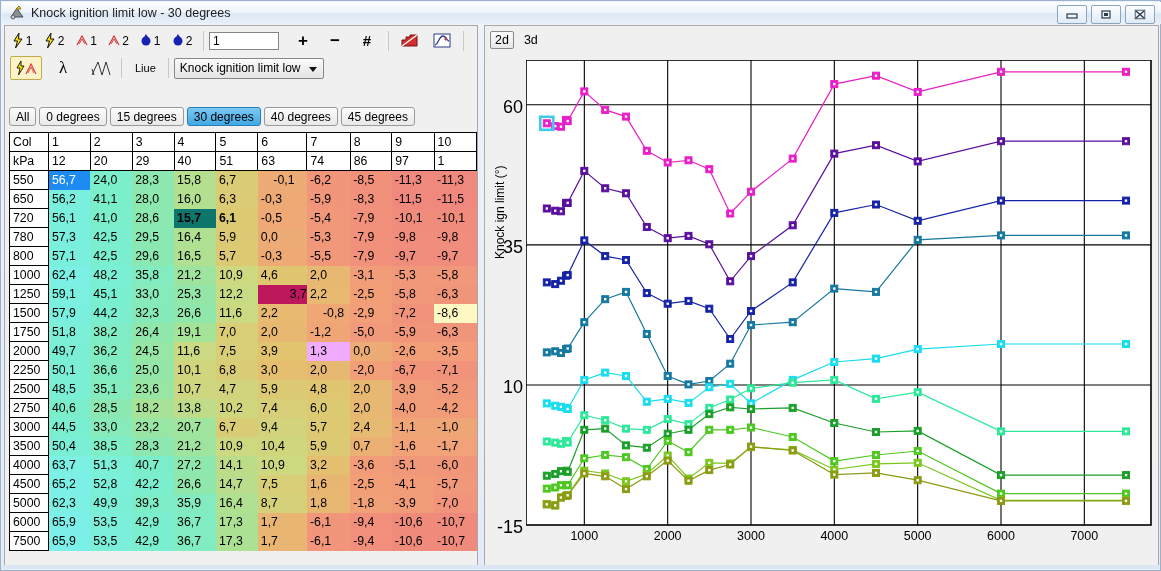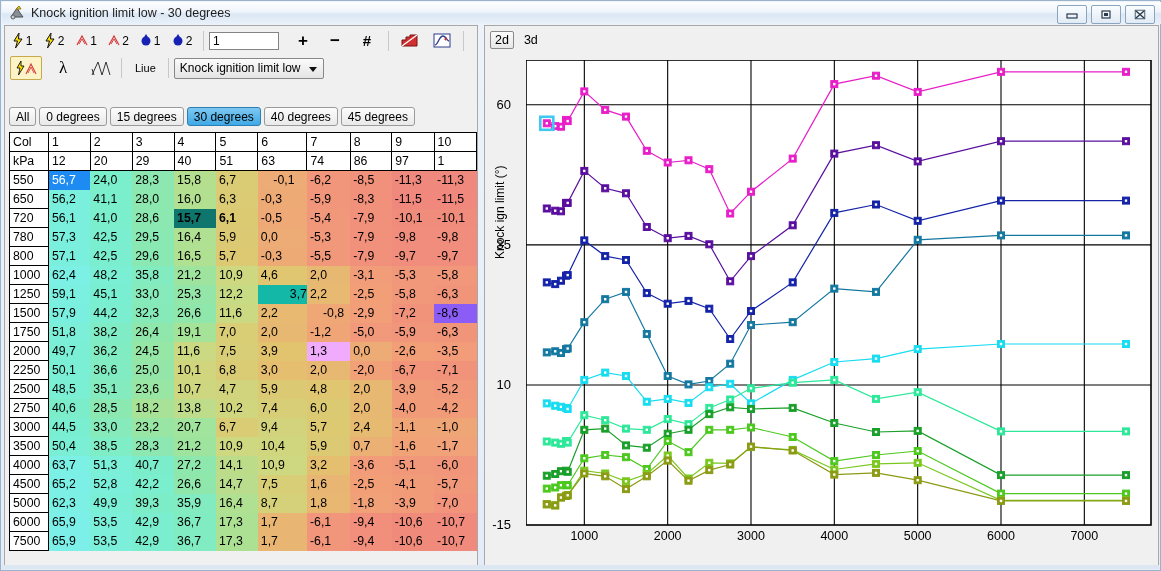--- a/index.html
+++ b/index.html
@@ -69,21 +69,21 @@
   
   #rightpanel{position:absolute;left:483px;top:24px;width:675px;height:543px;
      background:#f0f0f0;border:1px solid #a8a8a8;box-sizing:border-box;}
   #viewtabs{position:absolute;left:5px;top:5px;display:flex;align-items:center;gap:6px;}
   .vtab{font-size:12.5px;color:#000;padding:1px 4px;}
   .vtab.active{border:1px solid #8a8a8a;border-radius:2px;
      background:linear-gradient(#fbfbfb,#e6e6e6);}
   #chartarea{position:absolute;left:2px;top:28px;width:669px;height:511px;background:#f0f0f0;}
   #ylabel{position:absolute;left:6px;top:205px;transform:rotate(-90deg);
      transform-origin:left top;font-size:12px;color:#000;white-space:nowrap;}
-  .ytick{position:absolute;right:12px;font-size:13px;color:#000;text-align:right;}
+  .ytick{position:absolute;right:0;font-size:18px;color:#000;text-align:right;}
   #yticks{position:absolute;left:0;top:0;width:36px;height:511px;}
   #plotsvg{position:absolute;left:39px;top:6px;}
   .xtick{position:absolute;font-size:12.5px;color:#000;text-align:center;transform:translateX(-50%);}
 
   #statusbar{position:absolute;left:1px;bottom:1px;width:1157px;height:4px;background:#dce7f3;}
 </style>
 </head>
 <body>
 
 <div id="app">
@@ -325,38 +325,38 @@
               <td class="cell" style="background: rgb(241, 152, 122);">-5,3</td>
               <td class="cell" style="background: rgb(241, 151, 122);">-5,8</td>
             </tr>
             <tr class="datarow">
               <td class="rowh">1250</td>
               <td class="cell" style="background: rgb(123, 239, 224);">59,1</td>
               <td class="cell" style="background: rgb(122, 238, 208);">45,1</td>
               <td class="cell" style="background: rgb(134, 234, 186);">33,0</td>
               <td class="cell" style="background: rgb(148, 230, 168);">25,3</td>
               <td class="cell" style="background: rgb(199, 218, 132);">12,2</td>
-              <td class="cell" style="background: #14b8a6; padding-left: 32px;">3,7</td>
+              <td class="cell" style="background: #be185d; padding-left: 32px;">3,7</td>
               <td class="cell" style="background: rgb(231, 185, 113);">2,2</td>
               <td class="cell" style="background: rgb(242, 159, 120);">-2,5</td>
               <td class="cell" style="background: rgb(241, 151, 122);">-5,8</td>
               <td class="cell" style="background: rgb(241, 149, 122);">-6,3</td>
             </tr>
             <tr class="datarow">
               <td class="rowh">1500</td>
               <td class="cell" style="background: rgb(123, 239, 223);">57,9</td>
               <td class="cell" style="background: rgb(122, 238, 207);">44,2</td>
               <td class="cell" style="background: rgb(134, 234, 184);">32,3</td>
               <td class="cell" style="background: rgb(144, 231, 172);">26,6</td>
               <td class="cell" style="background: rgb(202, 217, 130);">11,6</td>
               <td class="cell" style="background: rgb(231, 185, 113);">2,2</td>
               <td class="cell" style="background: rgb(239, 167, 118); padding-left: 16px;">-0,8</td>
               <td class="cell" style="background: rgb(242, 158, 120);">-2,9</td>
               <td class="cell" style="background: rgb(241, 147, 123);">-7,2</td>
-              <td class="cell" style="background: #8b5cf6;">-8,6</td>
+              <td class="cell" style="background: #fef9c3;">-8,6</td>
             </tr>
             <tr class="datarow">
               <td class="rowh">1750</td>
               <td class="cell" style="background: rgb(123, 239, 216);">51,8</td>
               <td class="cell" style="background: rgb(127, 236, 197);">38,2</td>
               <td class="cell" style="background: rgb(144, 231, 171);">26,4</td>
               <td class="cell" style="background: rgb(165, 227, 153);">19,1</td>
               <td class="cell" style="background: rgb(217, 205, 118);">7,0</td>
               <td class="cell" style="background: rgb(231, 184, 113);">2,0</td>
               <td class="cell" style="background: rgb(240, 165, 119);">-1,2</td>

